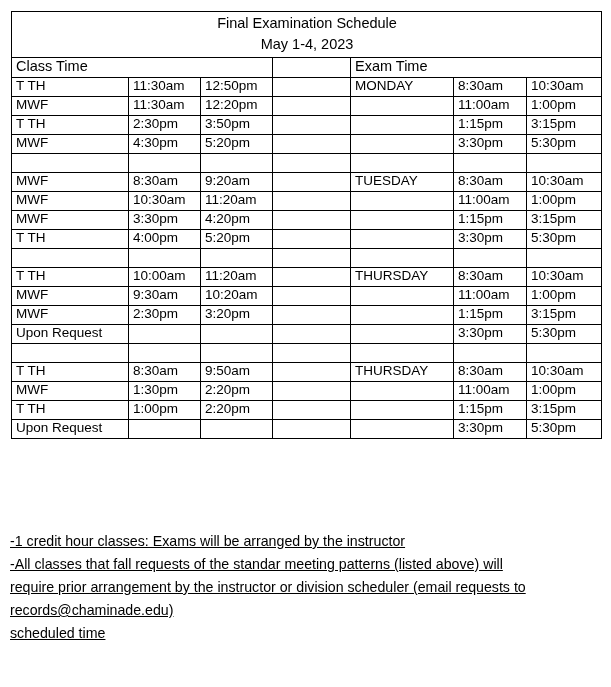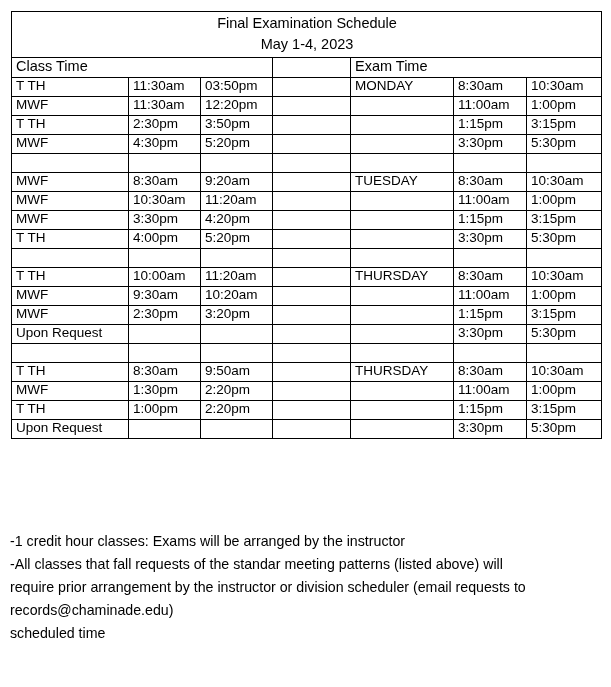--- a/index.html
+++ b/index.html
@@ -67,20 +67,21 @@
   col.c-eend   { width: 75px; }
 
   .notes {
     position: absolute;
     left: 10px;
     top: 530px;
     width: 590px;
     font-size: 14.2px;
     line-height: 23px;
     color: #000000;
+    text-decoration: underline;
   }
   .notes p {
     margin: 0;
     padding: 0;
   }
 </style>
 </head>
 <body>
 
 <div class="page">
@@ -103,21 +104,21 @@
         </td>
       </tr>
       <tr>
         <td class="group-head" colspan="3">Class Time</td>
         <td></td>
         <td class="group-head" colspan="3">Exam Time</td>
       </tr>
     <tr>
           <td>T TH</td>
           <td>11:30am</td>
-          <td>03:50pm</td>
+          <td>12:50pm</td>
           <td></td>
           <td>MONDAY</td>
           <td>8:30am</td>
           <td>10:30am</td>
         </tr>
         <tr>
           <td>MWF</td>
           <td>11:30am</td>
           <td>12:20pm</td>
           <td></td>

